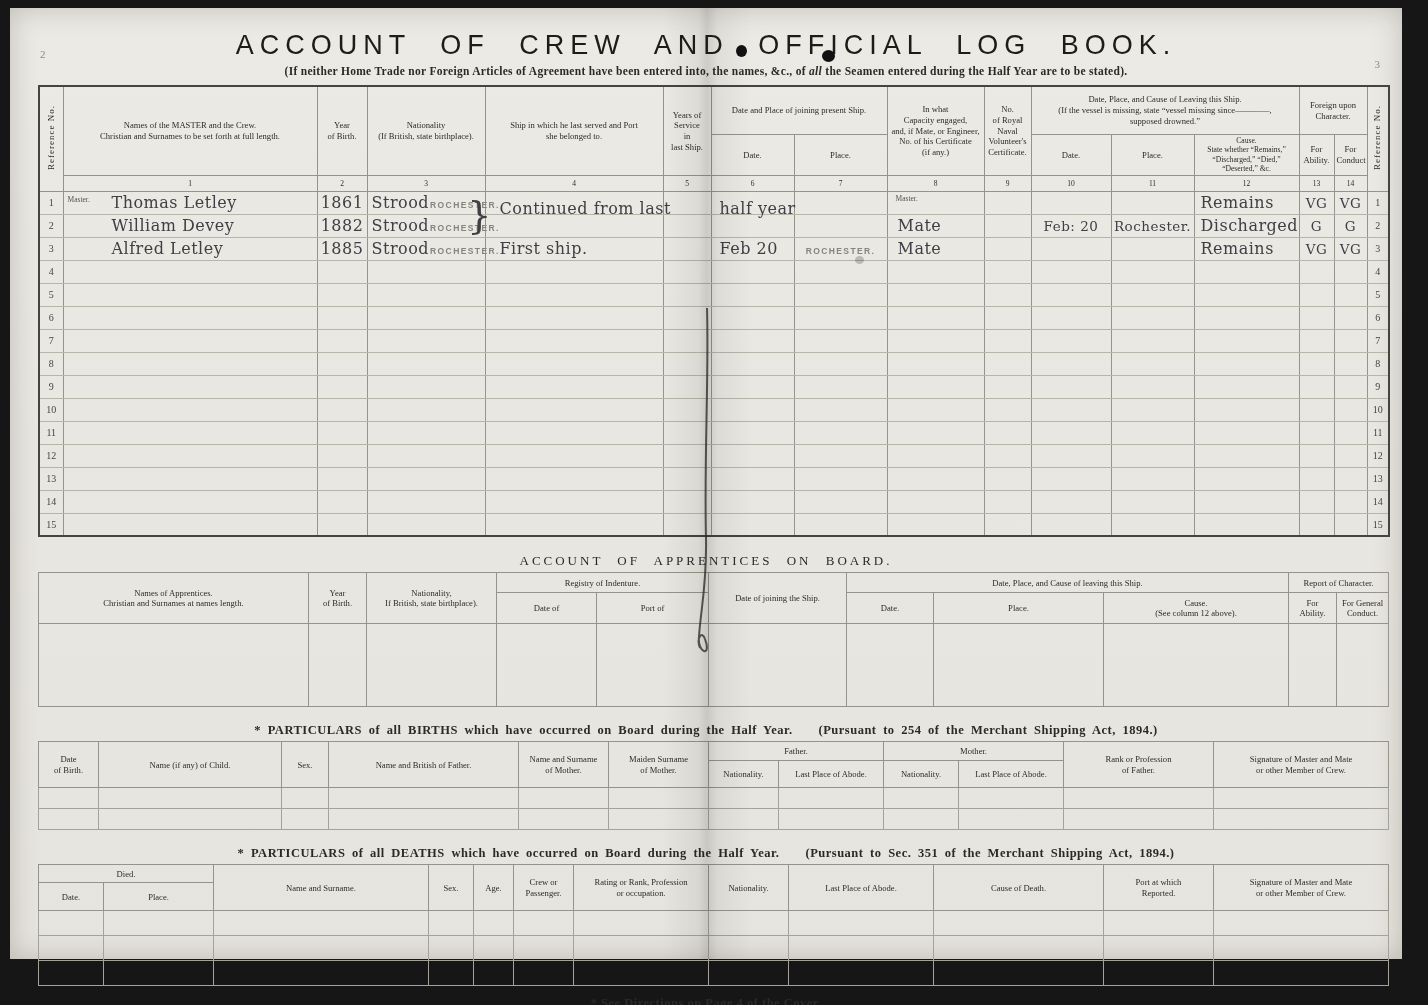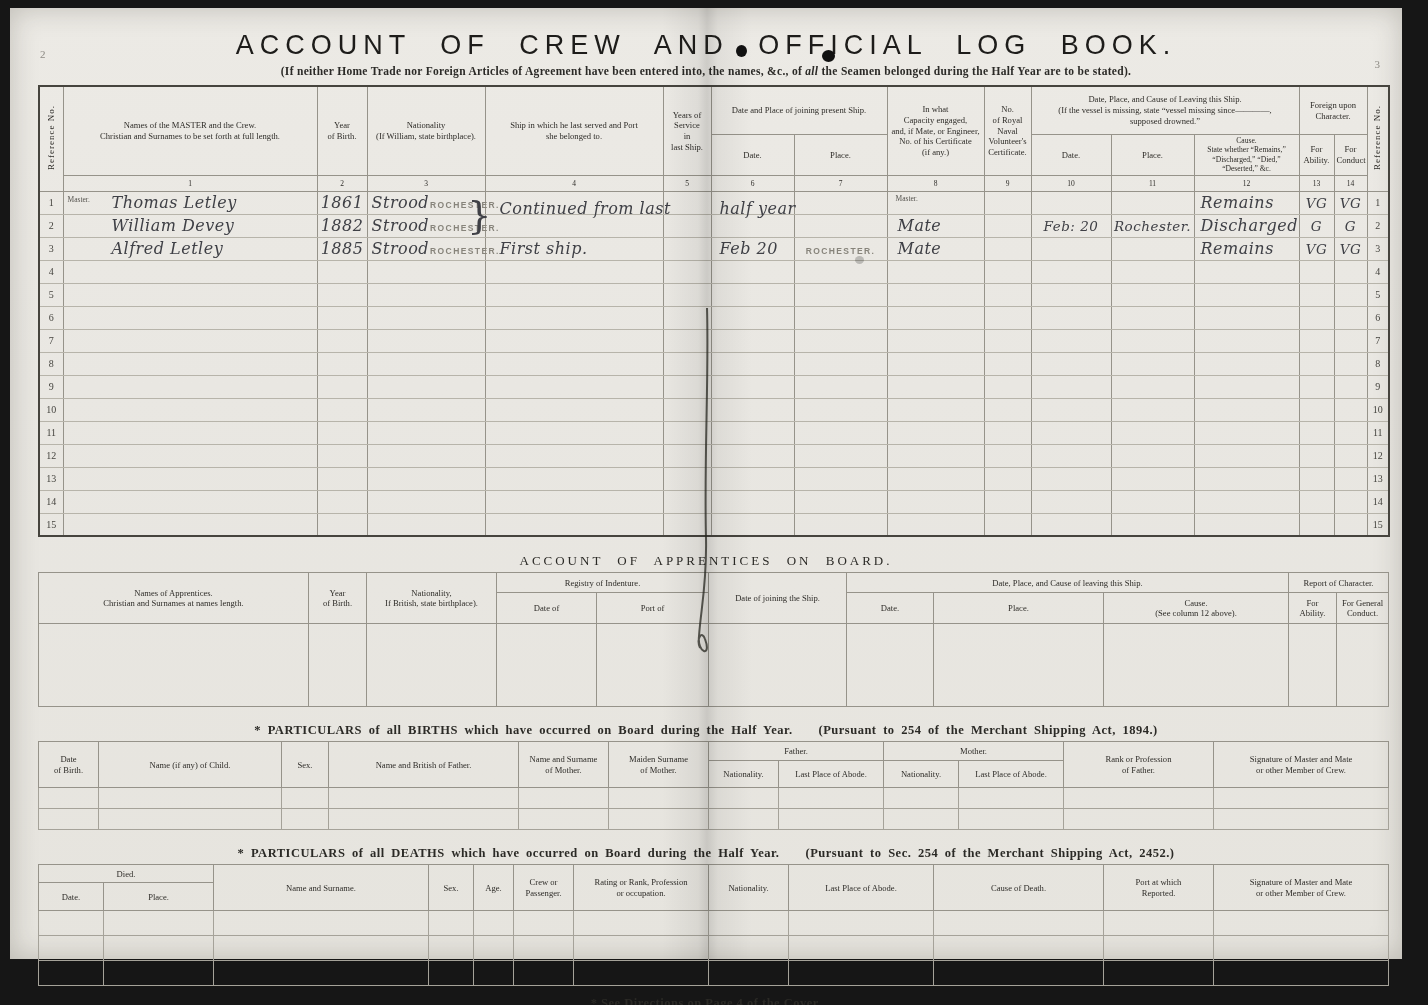--- a/index.html
+++ b/index.html
@@ -26,21 +26,21 @@
   th{font-size:8.6px;line-height:1.25;white-space:pre-line;padding:1px 2px;}
   .crew{width:1350px;border:2px solid #46443e;}
   .crew td{border-top:1px solid #b7b4aa;border-bottom:1px solid #b7b4aa;}
   .crew tr.numbers th{font-size:7.5px;height:13px;border-top:1px solid #96938a;}
   .crew thead tr.top th{height:45px;}
   .crew thead tr.sub th{height:30px;}
   .vert{writing-mode:vertical-rl;transform:rotate(180deg);white-space:nowrap;font-size:9px;
     letter-spacing:1px;margin:0 auto;}
   .crew tbody tr{height:23px;}
   .num{font-size:10px;color:#45443f;}
-  .hw{font-family:"DejaVu Serif",serif;font-style:italic;font-size:16px;color:#3f4046;
+  .hw{font-family:"DejaVu Serif",serif;font-size:16px;color:#3f4046;
     letter-spacing:.5px;white-space:nowrap;}
   .hw.small{font-size:13.5px;}
   .drop{position:relative;top:6px;}
   .plabel{font-size:7.5px;color:#55534e;font-family:"Liberation Serif",serif;font-style:normal;}
   .stamp{font-family:"Liberation Sans",sans-serif;font-size:8.5px;font-weight:bold;
     letter-spacing:1.4px;color:#87847b;white-space:nowrap;}
   .name-cell{position:relative;text-align:left;padding-left:48px;}
   .name-cell .plabel{position:absolute;left:4px;top:3px;}
   .nat-cell{text-align:left;padding-left:4px;}
   .nat-cell .stamp{margin-left:1px;}
@@ -81,21 +81,21 @@
 </head>
 <body>
 
 <div class="photo">
   <div class="page">
     <div class="gutter"></div>
     <div class="pageno l">2</div>
     <div class="pageno r">3</div>
 
     <div class="doc-title">ACCOUNT OF CREW AND OFFICIAL LOG BOOK.</div>
-    <div class="doc-sub"><span>(If neither Home Trade nor Foreign Articles of Agreement have been entered into, the names, &amp;c., of </span><i>all</i><span> the Seamen belonged during the Half Year are to be stated).</span></div>
+    <div class="doc-sub"><span>(If neither Home Trade nor Foreign Articles of Agreement have been entered into, the names, &amp;c., of </span><i>all</i><span> the Seamen entered during the Half Year are to be stated).</span></div>
 
     <table class="crew" style="margin-top:8px;">
       <colgroup>
         <col style="width:24px">
           <col style="width:254px">
           <col style="width:50px">
           <col style="width:118px">
         <col style="width:178px">
           <col style="width:48px">
           <col style="width:83px">
@@ -110,21 +110,21 @@
           <col style="width:22px">
       </colgroup>
       <thead>
         <tr class="top">
           <th rowspan="3"><span class="vert">Reference No.</span></th>
           <th rowspan="2">Names of the MASTER and the Crew.
 Christian and Surnames to be set forth at full length.</th>
           <th rowspan="2">Year
 of Birth.</th>
           <th rowspan="2">Nationality
-(If William, state birthplace).</th>
+(If British, state birthplace).</th>
           <th rowspan="2">Ship in which he last served and Port
 she belonged to.</th>
           <th rowspan="2">Years of Service
 in
 last Ship.</th>
           <th colspan="2">Date and Place of joining present Ship.</th>
           <th rowspan="2">In what
 Capacity engaged,
 and, if Mate, or Engineer,
 No. of his Certificate
@@ -572,21 +572,21 @@
             <td></td>
             <td></td>
             <td></td>
             <td></td>
             <td></td>
             <td></td>
           </tr>
       </tbody>
     </table>
 
-    <div class="sec-head"><span>* PARTICULARS of all DEATHS which have occurred on Board during the Half Year.</span><span class="purs">(Pursuant to Sec. 254 of the Merchant Shipping Act, 2452.)</span></div>
+    <div class="sec-head"><span>* PARTICULARS of all DEATHS which have occurred on Board during the Half Year.</span><span class="purs">(Pursuant to Sec. 351 of the Merchant Shipping Act, 1894.)</span></div>
     <table class="deaths">
       <colgroup>
         <col style="width:65px">
           <col style="width:110px">
           <col style="width:215px">
           <col style="width:45px">
         <col style="width:40px">
           <col style="width:60px">
           <col style="width:135px">
           <col style="width:80px">

